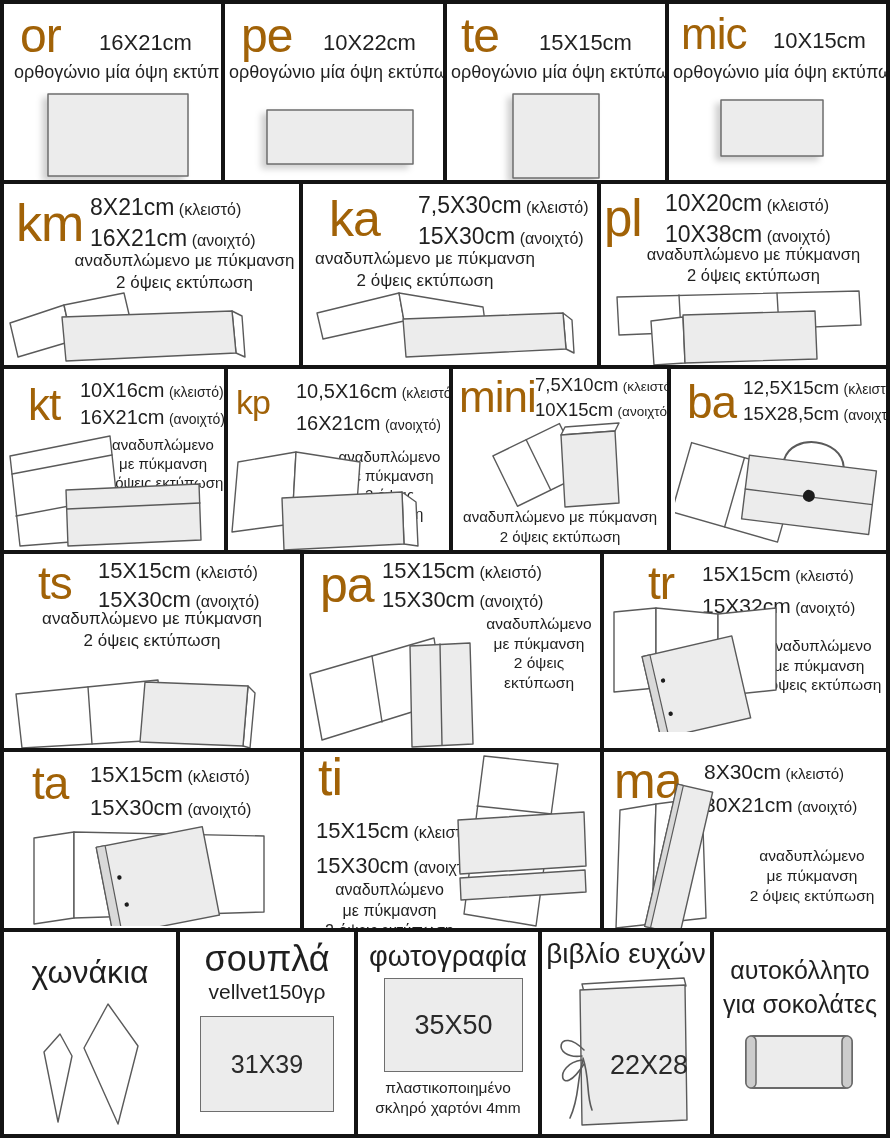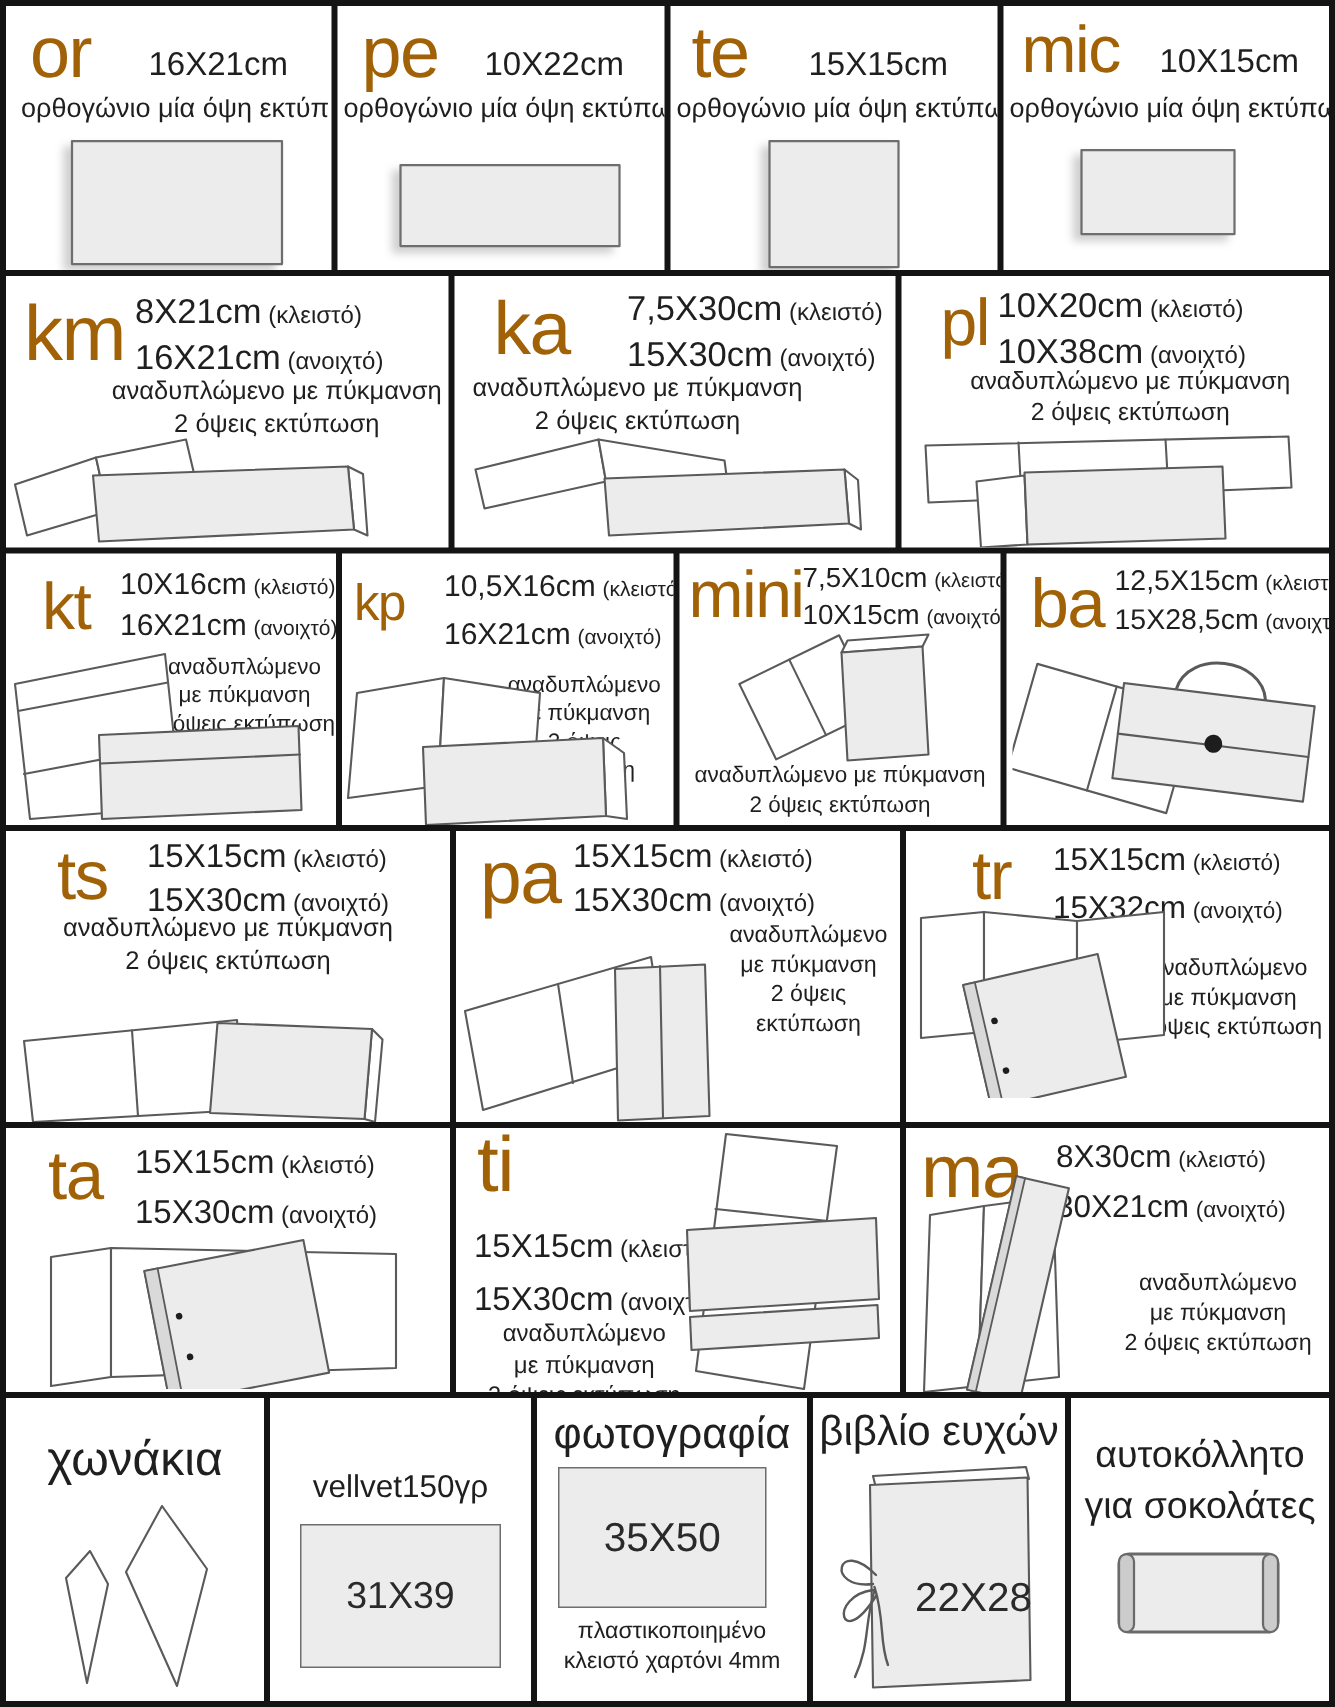--- a/index.html
+++ b/index.html
@@ -90,21 +90,21 @@
           <div>2 όψεις εκτύπωση</div>
       </div>
       <svg class="illus" style="left:8px;bottom:2px" width="270" height="76" viewBox="0 0 270 76">
         <polygon points="6,26 88,6 93,34 12,52" fill="#fff" stroke="#5a5a5a" stroke-width="1.4"></polygon>
         <polygon points="88,6 172,20 176,50 93,34" fill="#fff" stroke="#5a5a5a" stroke-width="1.4"></polygon>
         <polygon points="252,26 261,33 263,66 255,62" fill="#fff" stroke="#5a5a5a" stroke-width="1.4"></polygon>
         <polygon points="92,32 252,26 255,62 95,70" fill="#ececec" stroke="#5a5a5a" stroke-width="1.4"></polygon>
       </svg>
     </div>
     <div class="cell" style="flex:0 0 285px">
-      <span class="code" style="left:26px;top:12px;font-size:44px">pl</span>
+      <span class="code" style="left:3px;top:12px;font-size:51px">pl</span>
       <div class="sizes" style="left:64px;top:4px">
         <div class="size-line"><span class="dim" style="font-size:23px">10X20cm</span> <span class="note">(κλειστό)</span></div>
         <div class="size-line"><span class="dim" style="font-size:23px">10X38cm</span> <span class="note">(ανοιχτό)</span></div>
       </div>
       <div class="fold" style="left:30px;right:10px;top:60px;font-size:16.5px">
         <div>αναδυπλώμενο με πύκμανση</div>
           <div>2 όψεις εκτύπωση</div>
       </div>
       <svg class="illus" style="left:8px;bottom:0" width="262" height="78" viewBox="0 0 262 78">
         <polygon points="8,10 250,4 252,38 10,48" fill="#fff" stroke="#5a5a5a" stroke-width="1.4"></polygon>
@@ -316,33 +316,34 @@
 
   <div class="row" style="height:205px">
     <div class="cell" style="flex:0 0 172px">
       <div class="title" style="top:22px;font-size:32px">χωνάκια</div>
       <svg class="illus" style="left:14px;top:68px" width="150" height="130" viewBox="0 0 150 130">
         <polygon points="26,52 42,34 54,56 40,122" fill="#fff" stroke="#5a5a5a" stroke-width="1.4"></polygon>
         <polygon points="90,4 120,46 100,124 66,48" fill="#fff" stroke="#5a5a5a" stroke-width="1.4"></polygon>
       </svg>
     </div>
     <div class="cell" style="flex:0 0 174px">
+      <div class="title" style="top:6px;font-size:36px">σουπλά</div>
       <div class="title" style="top:48px;font-size:21px">vellvet150γρ</div>
       <div class="paper" style="left:20px;top:84px;width:134px;height:96px">
         <span class="plabel">31X39</span>
       </div>
     </div>
     <div class="cell" style="flex:0 0 180px">
       <div class="title" style="top:8px;font-size:29px">φωτογραφία</div>
-      <div class="paper" style="left:14px;top:46px;width:139px;height:94px">
+      <div class="paper" style="left:26px;top:46px;width:139px;height:94px">
         <span class="plabel" style="font-size:27px">35X50</span>
       </div>
       <div class="fold" style="left:0;right:0;top:146px;font-size:15.5px">
         <div>πλαστικοποιημένο</div>
-          <div>κλειστό χαρτόνι 4mm</div>
+          <div>σκληρό χαρτόνι 4mm</div>
       </div>
     </div>
     <div class="cell" style="flex:0 0 168px">
       <div class="title" style="top:6px;font-size:28px">βιβλίο ευχών</div>
       <svg class="illus" style="left:8px;top:36px" width="152" height="166" viewBox="0 0 152 166">
         <polygon points="32,16 134,10 136,18 34,24" fill="#fff" stroke="#5a5a5a" stroke-width="1.4"></polygon>
         <polygon points="30,22 135,17 137,152 32,157" fill="#ececec" stroke="#5a5a5a" stroke-width="1.4"></polygon>
         <path d="M34,82 C 8,56 0,92 32,88" fill="none" stroke="#5a5a5a" stroke-width="1.6"></path>
         <path d="M32,92 C 2,96 10,134 34,96" fill="none" stroke="#5a5a5a" stroke-width="1.6"></path>
         <path d="M33,92 C 26,116 30,128 20,150" fill="none" stroke="#5a5a5a" stroke-width="1.6"></path>

